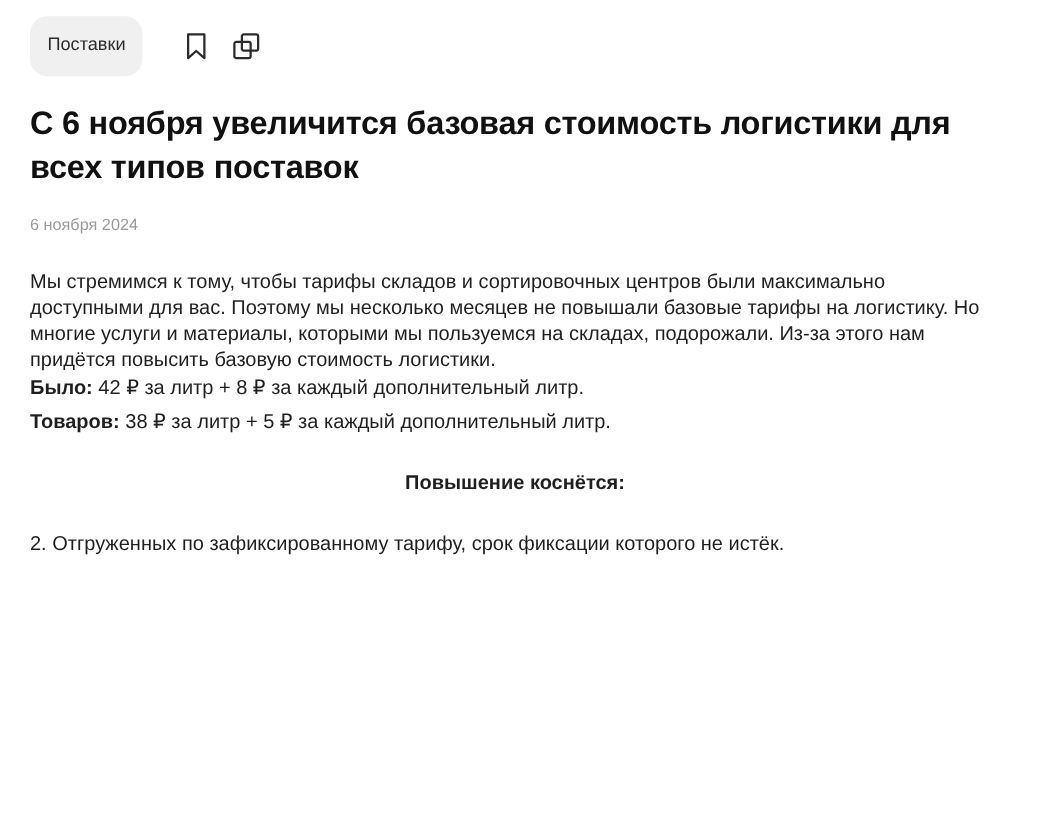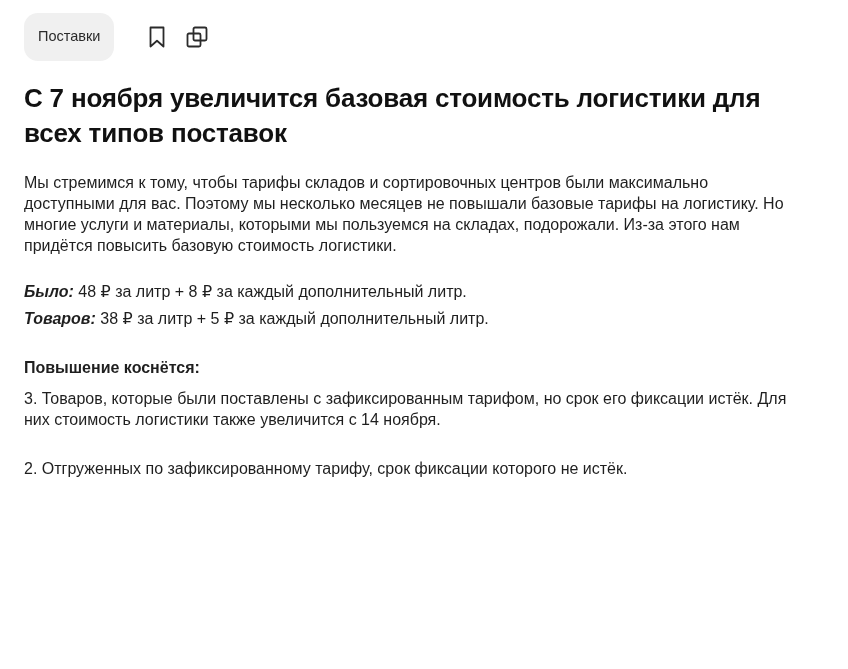--- a/index.html
+++ b/index.html
@@ -59,28 +59,29 @@
     font-size: 13px;
     color: #9a9a9a;
     margin-bottom: 28px;
   }
   .body-text {
     font-size: 16px;
     line-height: 1.32;
     color: #1f1f1f;
     max-width: 800px;
   }
-  .intro { margin-bottom: 24px; }
+  .intro { }
   .tariff-line { margin-bottom: 6px; }
-  .tariff-line b { font-weight: 700; font-style: italic; }
+  .tariff-line b { font-weight: 700; }
   .section { margin-top: 28px; }
   .section-heading {
     font-weight: 700;
     font-size: 16px;
     margin-bottom: 10px;
+    text-align: center;
   }
   .list-item { margin-bottom: 8px; }
 </style>
 </head>
 <body>
 
 <div class="page">
 
   <div class="top-row">
     <button class="tag-badge">Поставки</button>
@@ -96,32 +97,32 @@
         <span>
           <svg width="24" height="24" viewBox="0 0 24 24" fill="none">
             <rect x="8.5" y="2.5" width="13" height="13" rx="1.5" stroke="#2b2b2b" stroke-width="1.8"></rect>
             <rect x="2.5" y="8.5" width="13" height="13" rx="1.5" stroke="#2b2b2b" stroke-width="1.8"></rect>
           </svg>
         </span>
       </button>
     </div>
   </div>
 
-  <h1 class="article-title">С 7 ноября увеличится базовая стоимость логистики для всех типов поставок</h1>
+  <h1 class="article-title">С 6 ноября увеличится базовая стоимость логистики для всех типов поставок</h1>
 
+  <div class="article-date">6 ноября 2024</div>
 
   <p class="body-text intro">Мы стремимся к тому, чтобы тарифы складов и сортировочных центров были максимально доступными для вас. Поэтому мы несколько месяцев не повышали базовые тарифы на логистику. Но многие услуги и материалы, которыми мы пользуемся на складах, подорожали. Из-за этого нам придётся повысить базовую стоимость логистики.</p>
 
   <div class="tariffs">
-    <p class="body-text tariff-line"><b>Было:</b><span> 48 ₽ за литр + 8 ₽ за каждый дополнительный литр.</span></p>
+    <p class="body-text tariff-line"><b>Было:</b><span> 42 ₽ за литр + 8 ₽ за каждый дополнительный литр.</span></p>
     <p class="body-text tariff-line"><b>Товаров:</b><span> 38 ₽ за литр + 5 ₽ за каждый дополнительный литр.</span></p>
   </div>
 
   <div class="section">
     <div class="body-text section-heading">Повышение коснётся:</div>
-    <p class="body-text list-item">3. Товаров, которые были поставлены с зафиксированным тарифом, но срок его фиксации истёк. Для них стоимость логистики также увеличится с 14 ноября.</p>
   </div>
 
   <div class="section">
     <p class="body-text list-item">2. Отгруженных по зафиксированному тарифу, срок фиксации которого не истёк.</p>
   </div>
 
 </div>
 
 </body></html>

